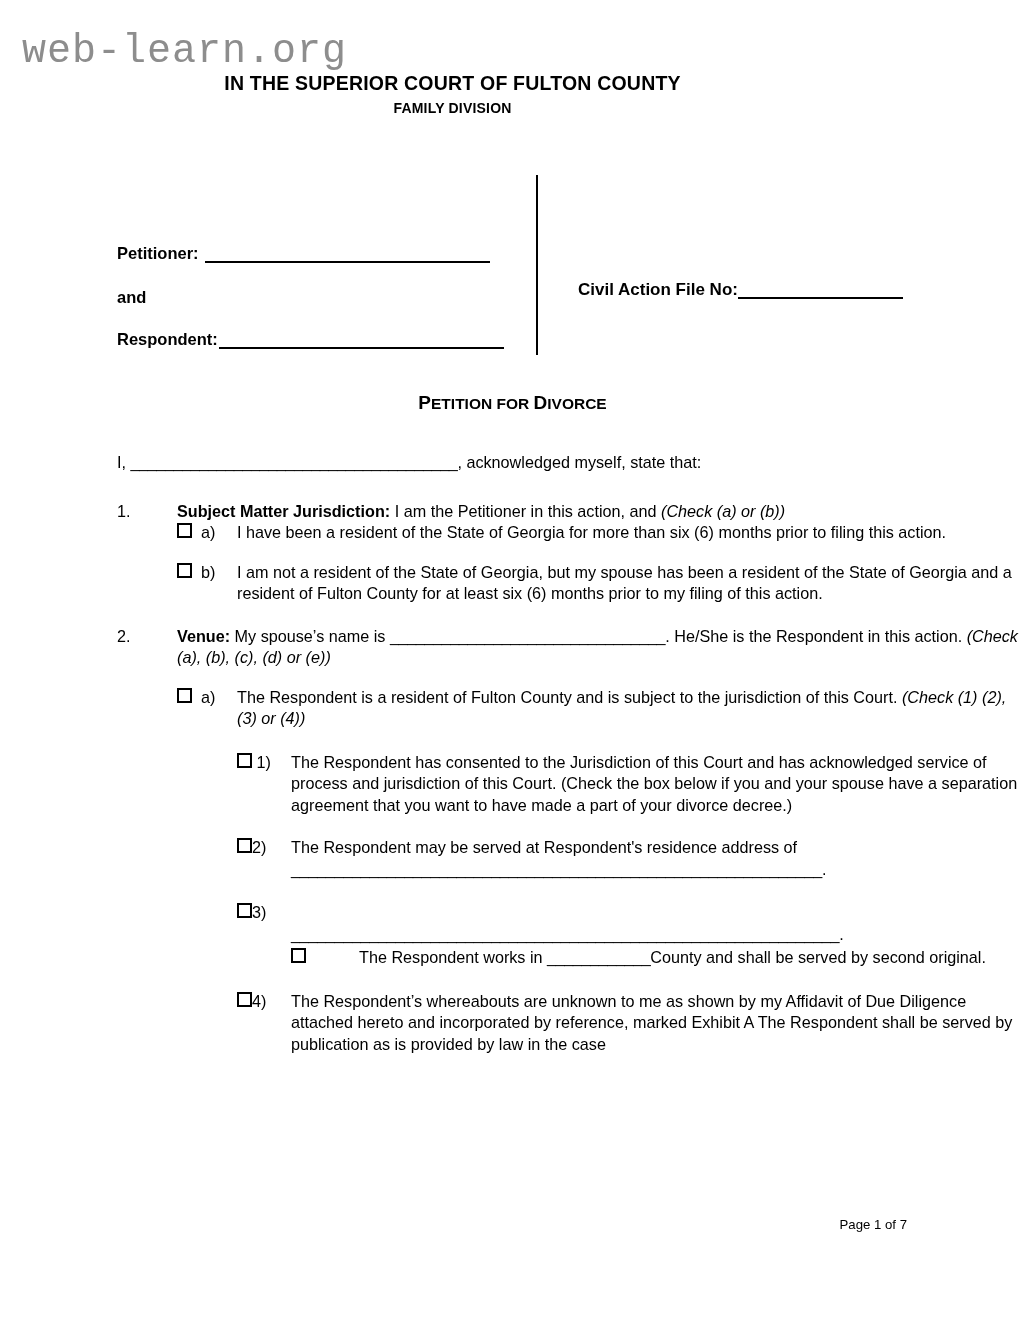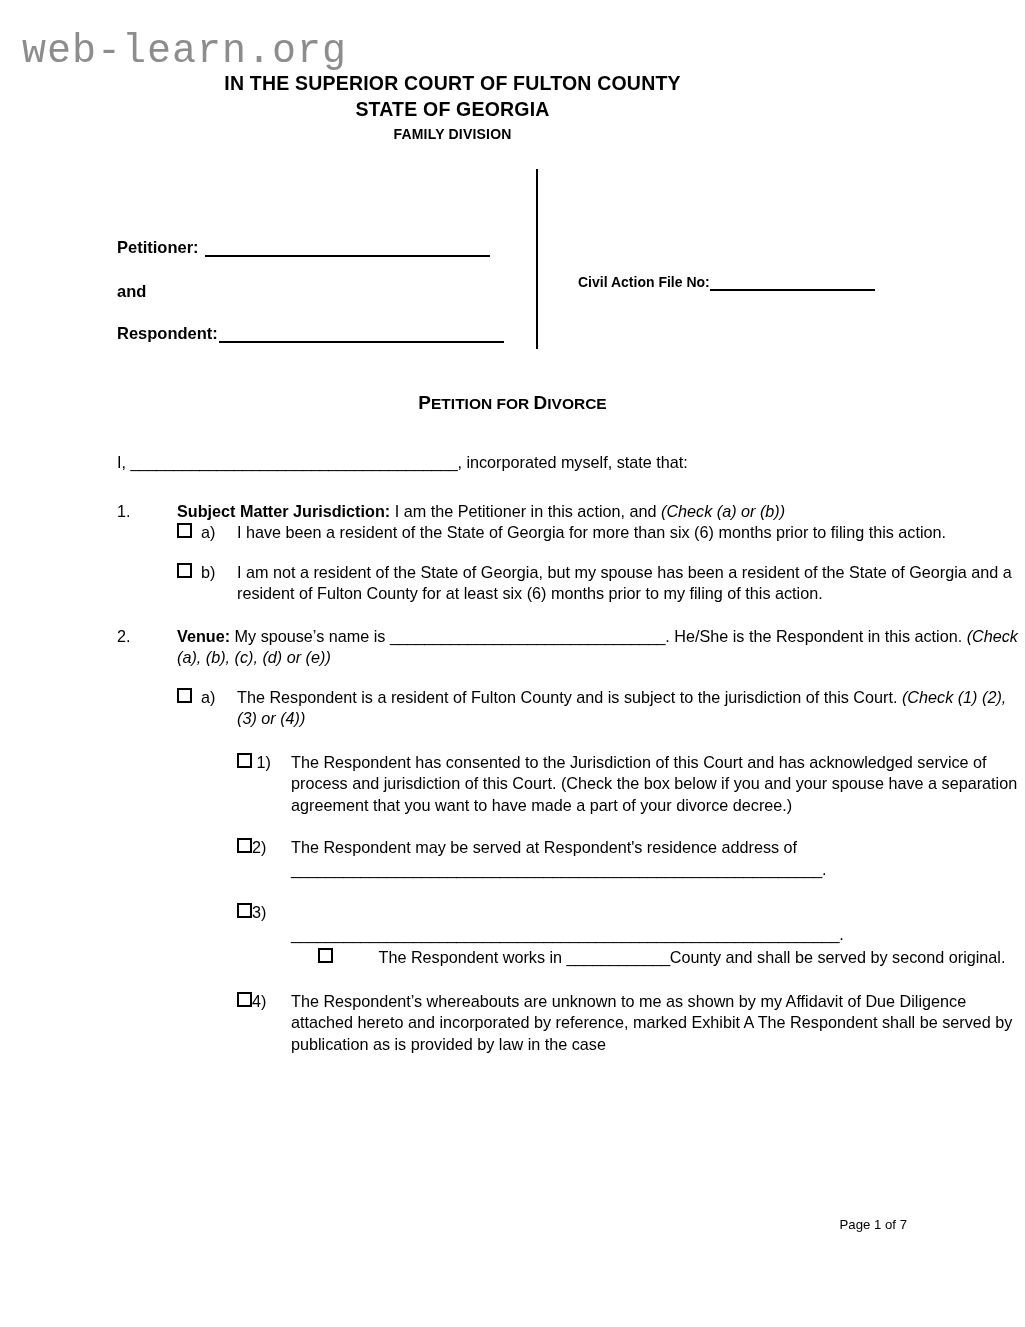--- a/index.html
+++ b/index.html
@@ -57,21 +57,21 @@
     font-size: 14px;
     font-weight: bold;
     line-height: 24px;
     letter-spacing: 0.2px;
   }
 
   
   .caption {
     position: absolute;
     left: 0;
-    top: 164px;
+    top: 170px;
     width: 939px;
     height: 195px;
   }
   .caption-divider {
     position: absolute;
     left: 536px;
     top: 5px;
     width: 0;
     height: 180px;
     border-left: 2.5px solid #000;
@@ -98,21 +98,21 @@
     vertical-align: -4px;
   }
   .rule-petitioner  { width: 285px; margin-left: 6px; }
   .rule-respondent  { width: 285px; margin-left: 1px; }
   .rule-cafn        { width: 165px; margin-left: 0px; }
 
   .cap-right {
     position: absolute;
     left: 578px;
     top: 110px;
-    font-size: 14px;
+    font-size: 17px;
     font-weight: bold;
     white-space: nowrap;
   }
 
   
   .petition-title {
     position: absolute;
     left: 0;
     top: 392px;
     width: 1025px;
@@ -197,21 +197,20 @@
   
   .sub3 {
     position: relative;
     margin-left: 184px;
     margin-top: 17px;
   }
   .sub4 {
     position: relative;
     margin-left: 184px;
     margin-top: 3px;
-    text-align: center;
   }
   .sub4-mark {
     position: absolute;
     left: 0;
     top: 0;
     width: 68px;
   }
   .sub4-text {
     margin-left: 68px;
   }
@@ -241,21 +240,20 @@
 </style>
 </head>
 <body>
 
 <div class="page">
 
   <div class="watermark">web-learn.org</div>
 
   <div class="court-heading">
     <div class="line1">IN THE SUPERIOR COURT OF FULTON COUNTY</div>
-    <div class="line2">STATE OF GEORGIA</div>
     <div class="line3">FAMILY DIVISION</div>
   </div>
 
   <div class="caption">
     <div class="caption-divider"></div>
 
     <div class="cap-left">
       <div class="cap-row petitioner">
         <span>Petitioner:</span><span class="rule rule-petitioner"></span>
       </div>
@@ -273,21 +271,21 @@
   </div>
 
   <div class="petition-title">
     <span class="big">P</span><span class="small">ETITION</span><span class="small">&nbsp;</span><span class="small">FOR</span><span class="small">&nbsp;</span><span class="big">D</span><span class="small">IVORCE</span>
   </div>
 
   <div class="body">
 
     <div class="intro">
       <span>I,</span>
-      <span class="blank">______________________________________</span><span>, incorporated myself, state that:</span>
+      <span class="blank">______________________________________</span><span>, acknowledged myself, state that:</span>
     </div>
 
     <div class="item" style="margin-top:27px;">
       <div class="item-num">1.</div>
       <div class="item-body">
         <div>
           <strong class="lbl">Subject Matter Jurisdiction:</strong><span> I am the Petitioner in this action, and </span><em class="ital">(Check (a) or (b))</em>
         </div>
 
         <div class="sub" style="margin-left:0;">

